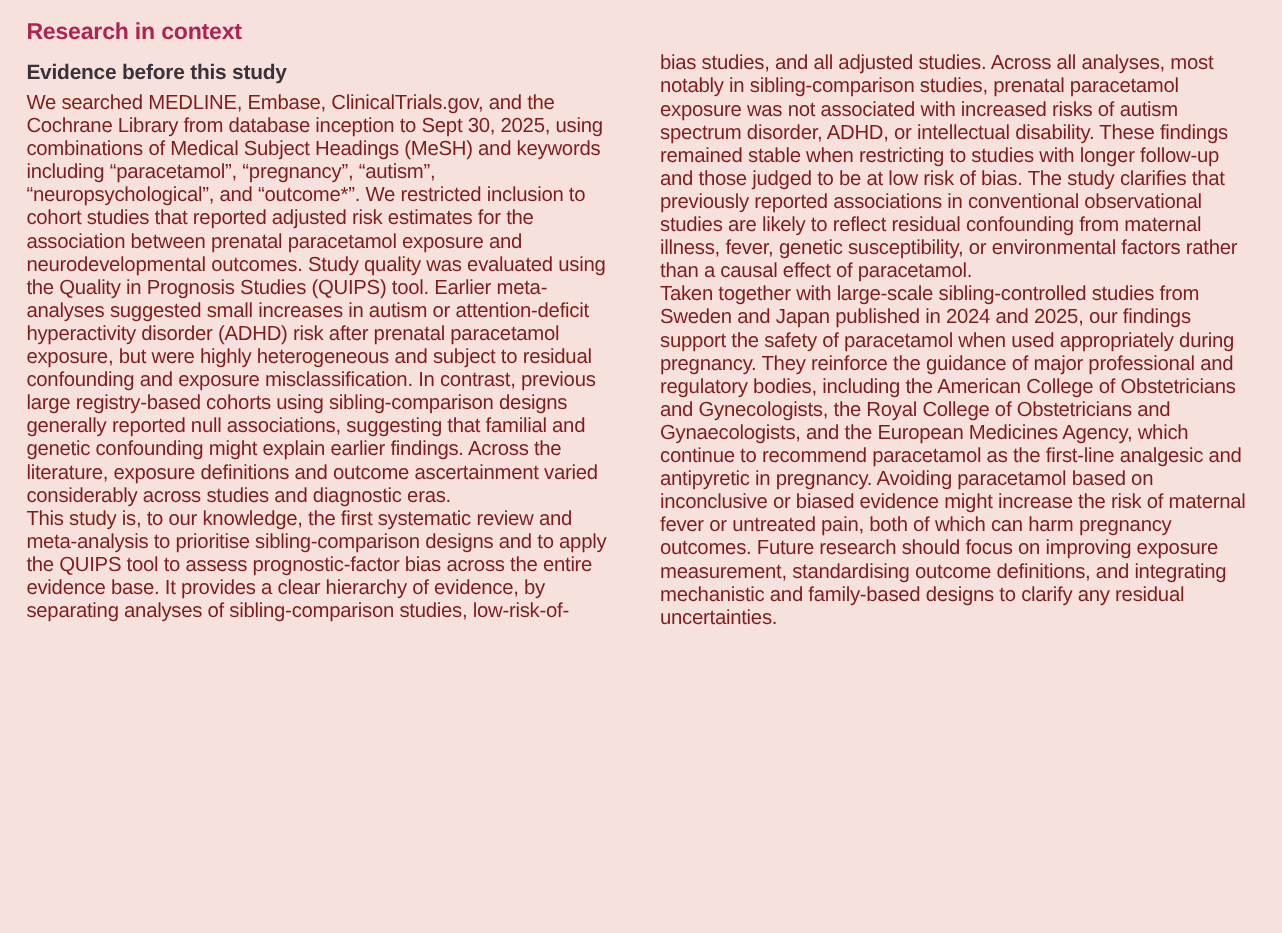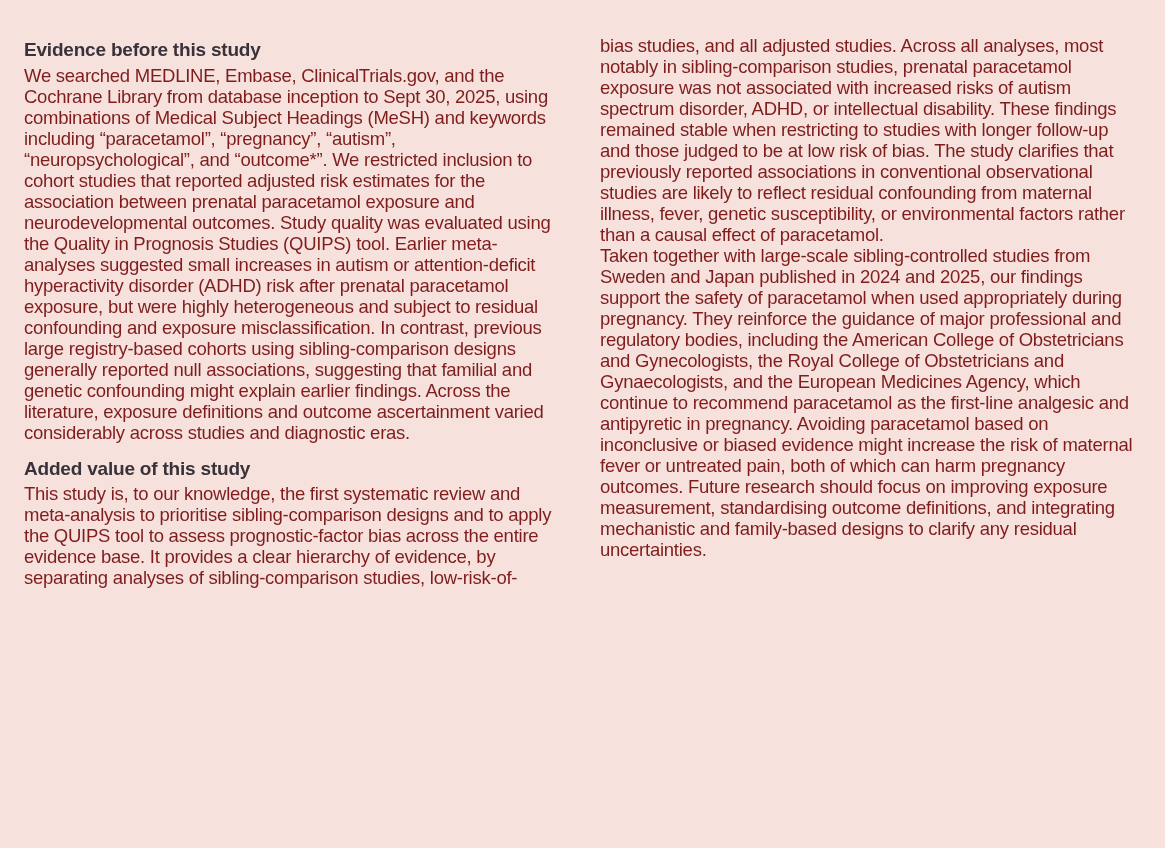--- a/index.html
+++ b/index.html
@@ -21,21 +21,22 @@
     margin: 0;
     font-size: 21px;
     line-height: 26px;
     font-weight: 700;
     color: #b02351;
     letter-spacing: -0.2px;
   }
   .columns {
     display: flex;
     gap: 36px;
-    margin-top: 19px;
+    margin-top: 4px;
+    align-items: center;
   }
   .column {
     flex: 1 1 0;
     min-width: 0;
   }
   .section-heading {
     margin: 11px 0 0 0;
     font-size: 19px;
     line-height: 29.5px;
     font-weight: 700;
@@ -50,28 +51,28 @@
     font-size: 18.5px;
     line-height: 21px;
     letter-spacing: -0.25px;
     color: #7f1d1d;
   }
 </style>
 </head>
 <body>
 
 <div class="panel">
+  <h2 class="panel-title">Research in context</h2>
 
   <div class="columns">
 
     <div class="column">
       <h3 class="section-heading first">Evidence before this study</h3>
       <p class="body-text">We searched MEDLINE, Embase, ClinicalTrials.gov, and the Cochrane Library from database inception to Sept 30, 2025, using combinations of Medical Subject Headings (MeSH) and keywords including “paracetamol”, “pregnancy”, “autism”, “neuropsychological”, and “outcome*”. We restricted inclusion to cohort studies that reported adjusted risk estimates for the association between prenatal paracetamol exposure and neurodevelopmental outcomes. Study quality was evaluated using the Quality in Prognosis Studies (QUIPS) tool. Earlier meta-analyses suggested small increases in autism or attention-deficit hyperactivity disorder (ADHD) risk after prenatal paracetamol exposure, but were highly heterogeneous and subject to residual confounding and exposure misclassification. In contrast, previous large registry-based cohorts using sibling-comparison designs generally reported null associations, suggesting that familial and genetic confounding might explain earlier findings. Across the literature, exposure definitions and outcome ascertainment varied considerably across studies and diagnostic eras.</p>
 
-      <h3 class="section-heading">Added value of this study</h3>
       <p class="body-text">This study is, to our knowledge, the first systematic review and meta-analysis to prioritise sibling-comparison designs and to apply the QUIPS tool to assess prognostic-factor bias across the entire evidence base. It provides a clear hierarchy of evidence, by separating analyses of sibling-comparison studies, low-risk-of-</p>
     </div>
 
     <div class="column">
       <p class="body-text">bias studies, and all adjusted studies. Across all analyses, most notably in sibling-comparison studies, prenatal paracetamol exposure was not associated with increased risks of autism spectrum disorder, ADHD, or intellectual disability. These findings remained stable when restricting to studies with longer follow-up and those judged to be at low risk of bias. The study clarifies that previously reported associations in conventional observational studies are likely to reflect residual confounding from maternal illness, fever, genetic susceptibility, or environmental factors rather than a causal effect of paracetamol.</p>
 
       <p class="body-text">Taken together with large-scale sibling-controlled studies from Sweden and Japan published in 2024 and 2025, our findings support the safety of paracetamol when used appropriately during pregnancy. They reinforce the guidance of major professional and regulatory bodies, including the American College of Obstetricians and Gynecologists, the Royal College of Obstetricians and Gynaecologists, and the European Medicines Agency, which continue to recommend paracetamol as the first-line analgesic and antipyretic in pregnancy. Avoiding paracetamol based on inconclusive or biased evidence might increase the risk of maternal fever or untreated pain, both of which can harm pregnancy outcomes. Future research should focus on improving exposure measurement, standardising outcome definitions, and integrating mechanistic and family-based designs to clarify any residual uncertainties.</p>
     </div>
 
   </div>

